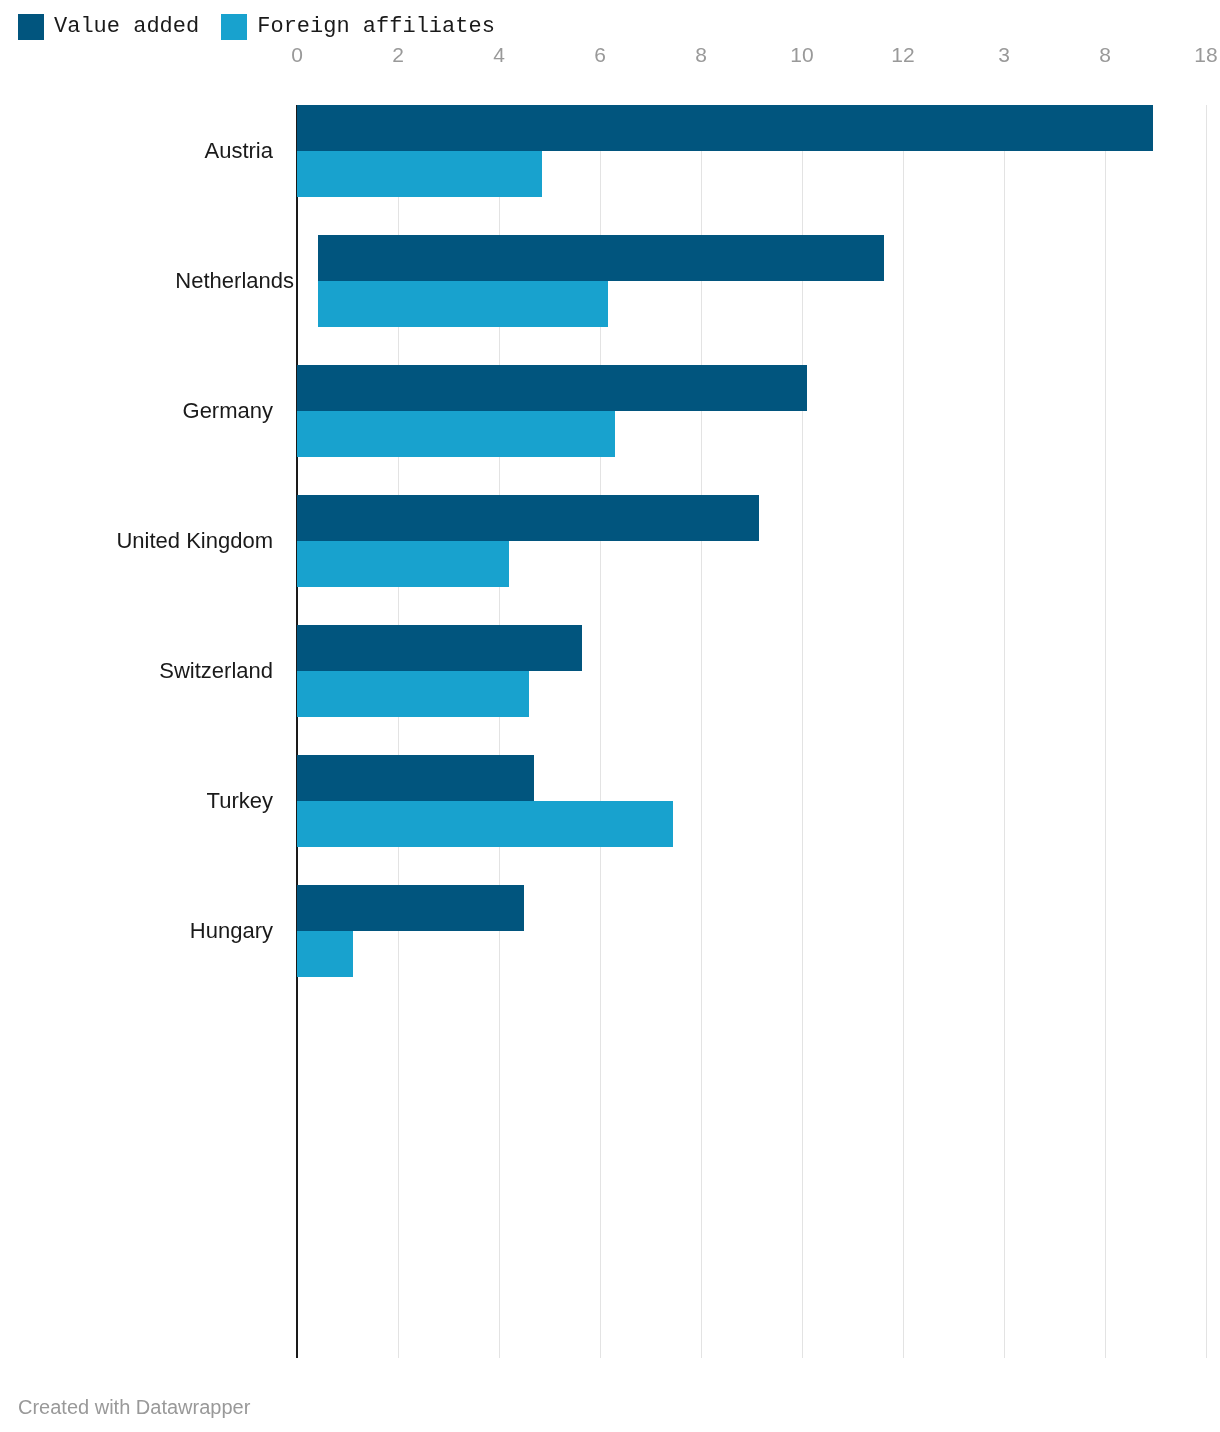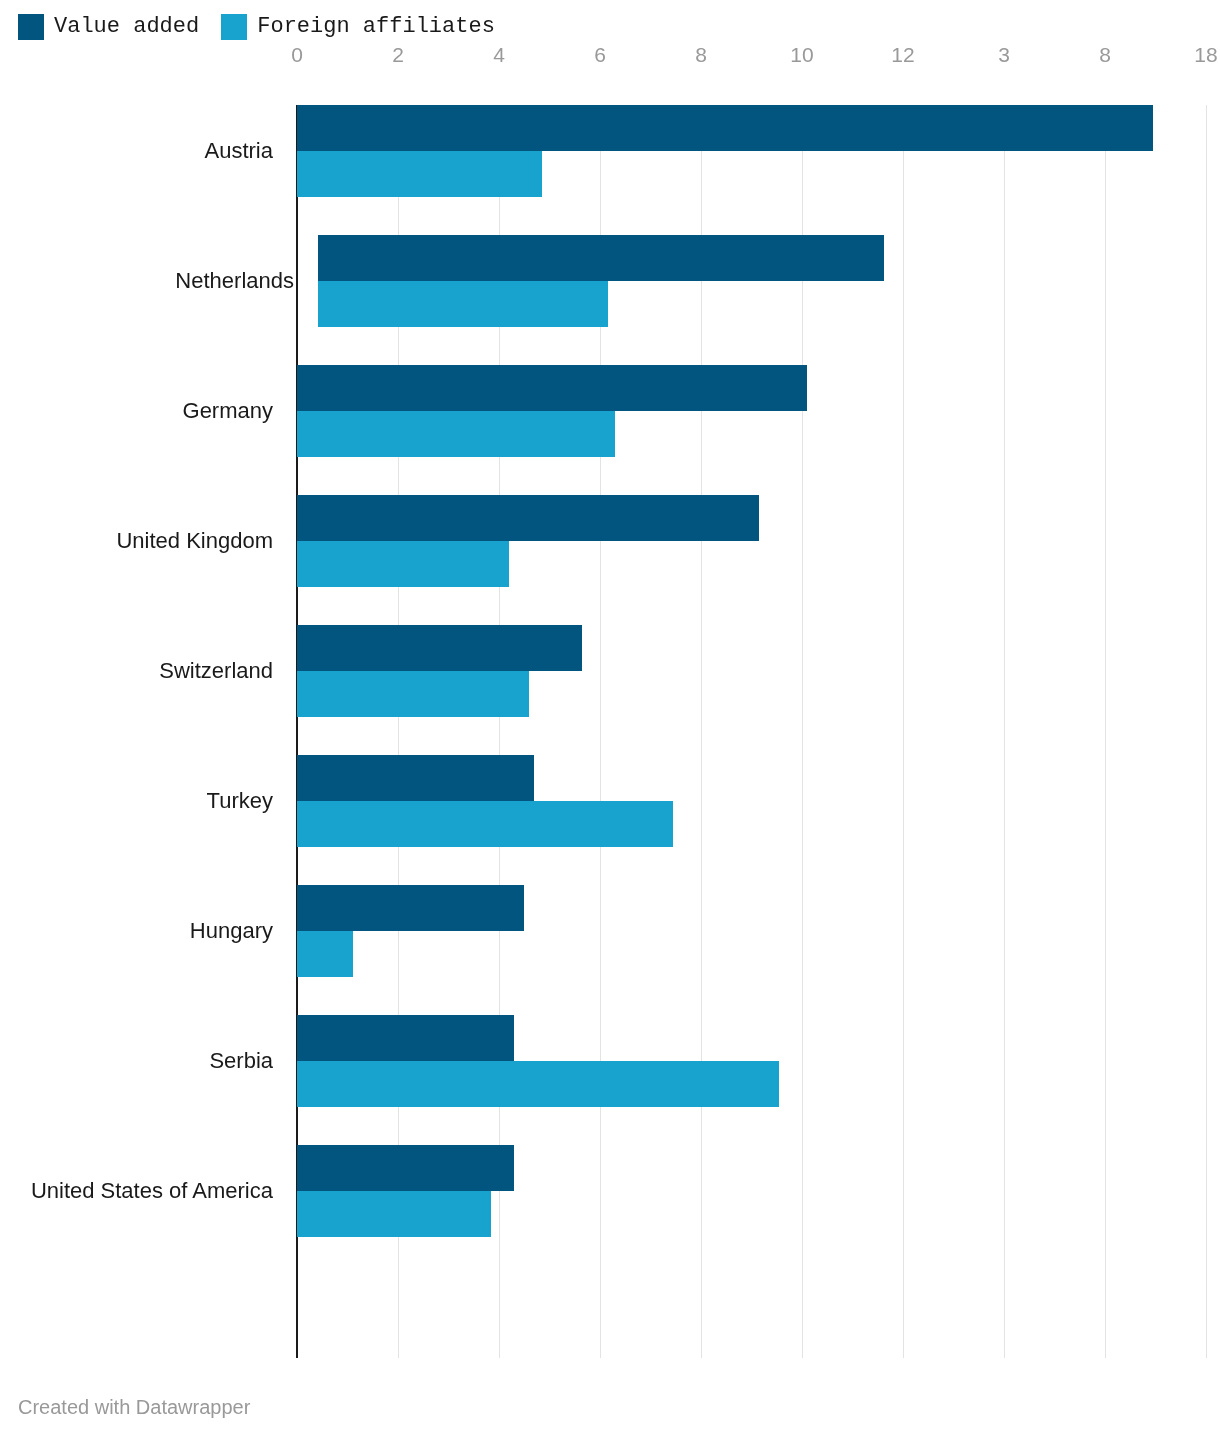--- a/index.html
+++ b/index.html
@@ -177,26 +177,16 @@
       <div class="row" style="top: 650px; padding-left: 47px;">
         <div class="bar primary" title="Value added: 4.7" style="width: 237.35px; background: rgb(1, 85, 126);"></div>
         <div class="bar secondary" title="Foreign affiliates: 7.45" style="width: 376.225px; background: rgb(24, 162, 206);"></div>
         <div class="cat-label" style="top: 35px;">Turkey</div>
       </div>
       <div class="row" style="top: 780px;">
         <div class="bar primary" title="Value added: 4.5" style="width: 227.25px; background: rgb(1, 85, 126);"></div>
         <div class="bar secondary" title="Foreign affiliates: 1.1" style="width: 55.55px; background: rgb(24, 162, 206);"></div>
         <div class="cat-label" style="top: 35px;">Hungary</div>
       </div>
-      <div class="row" style="top: 910px;">
-        <div class="bar primary" title="Value added: 4.3" style="width: 217.15px; background: rgb(1, 85, 126);"></div>
-        <div class="bar secondary" title="Foreign affiliates: 9.55" style="width: 482.275px; background: rgb(24, 162, 206);"></div>
-        <div class="cat-label" style="top: 35px;">Serbia</div>
-      </div>
-      <div class="row" style="top: 1040px;">
-        <div class="bar primary" title="Value added: 4.3" style="width: 217.15px; background: rgb(1, 85, 126);"></div>
-        <div class="bar secondary" title="Foreign affiliates: 3.85" style="width: 194.425px; background: rgb(24, 162, 206);"></div>
-        <div class="cat-label" style="top: 35px;">United States of America</div>
-      </div>
     </div>
 </div>
 
 <div id="footer">Created with Datawrapper</div>
 
 </body></html>

